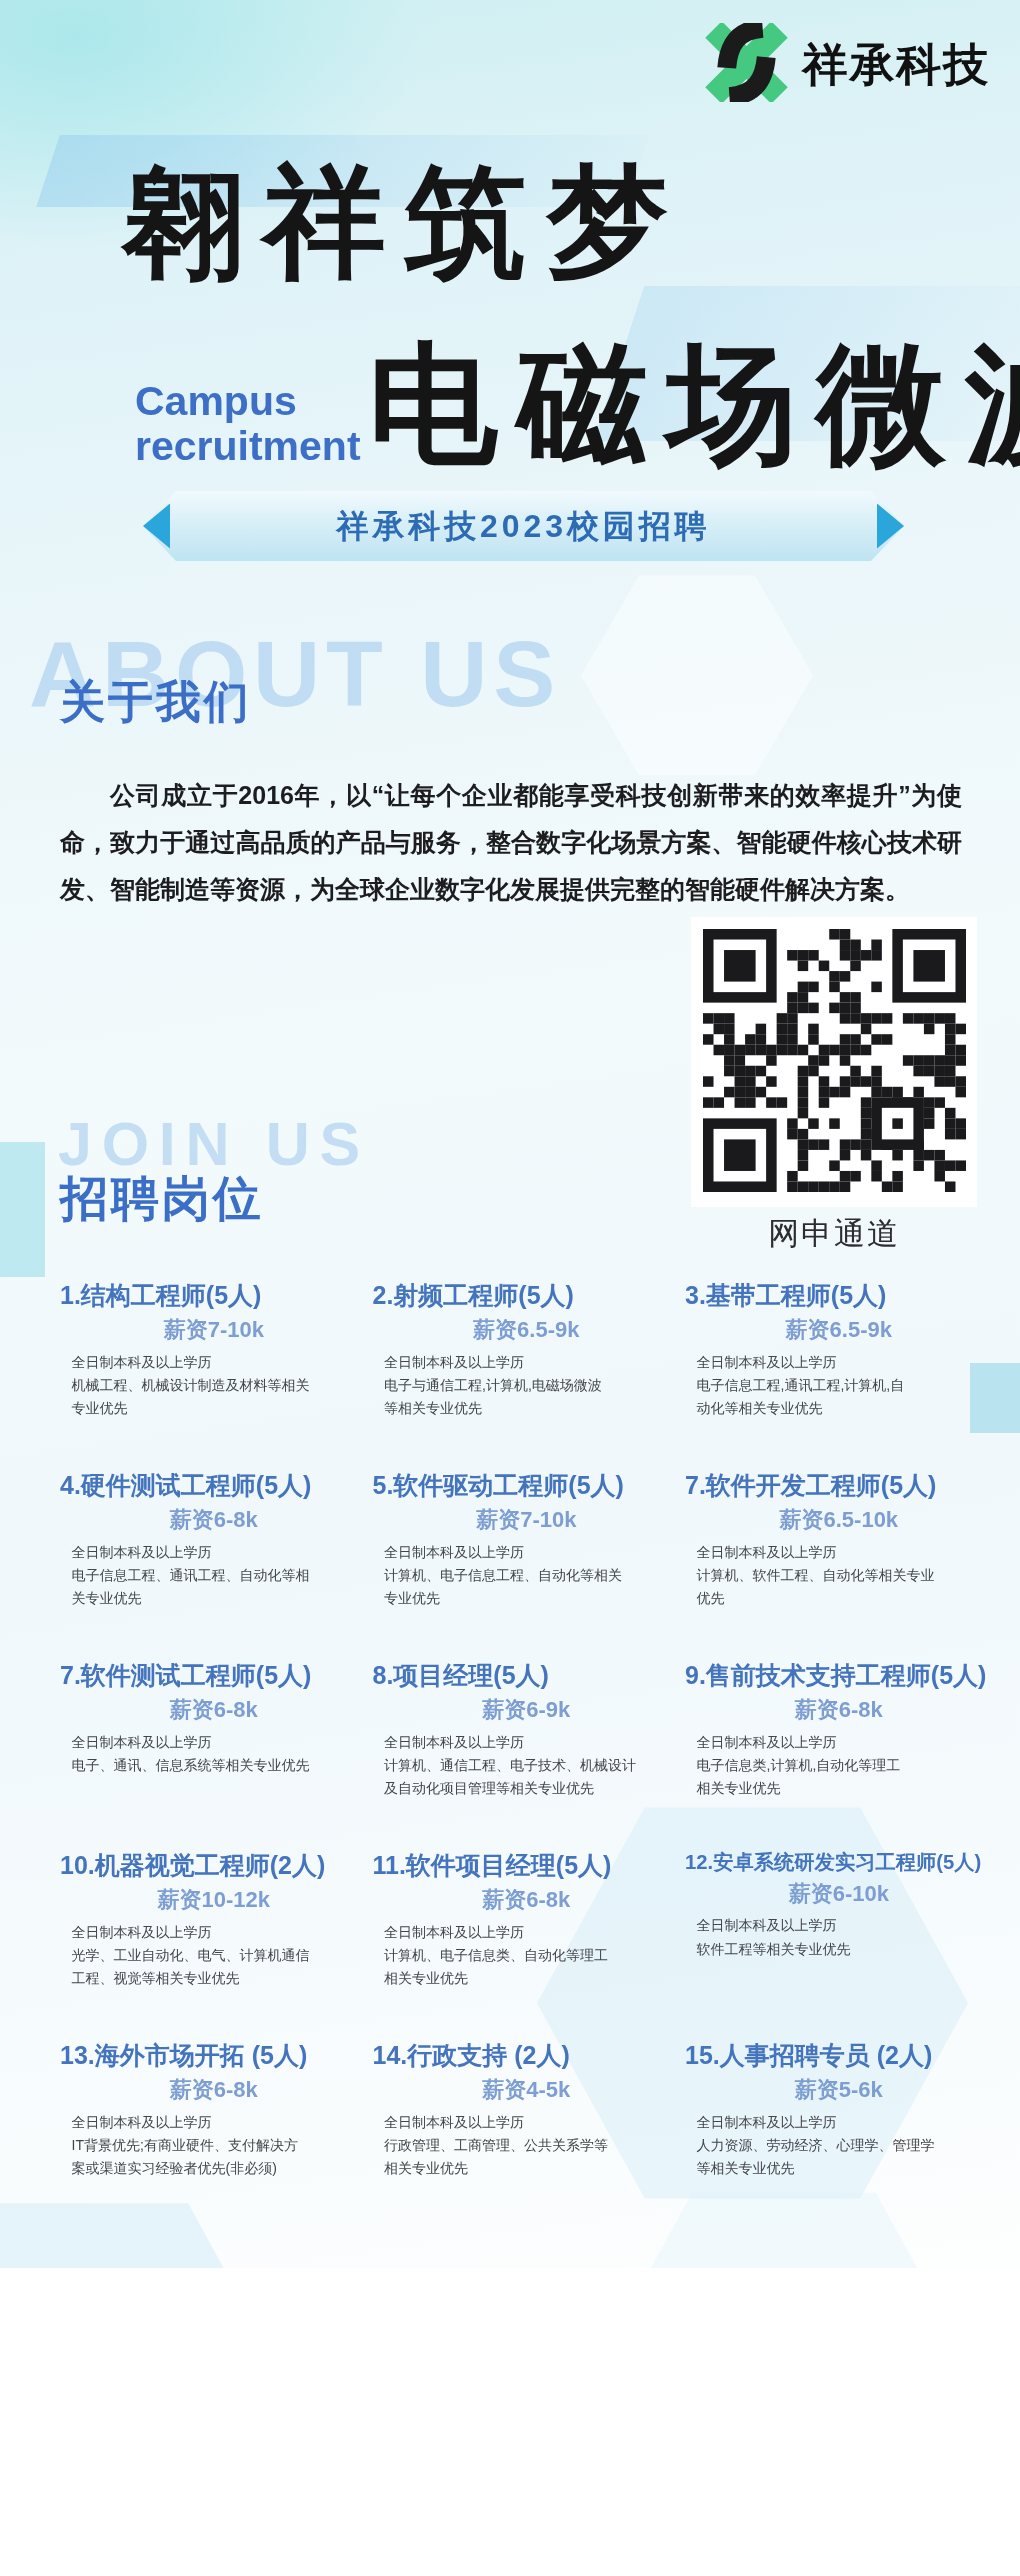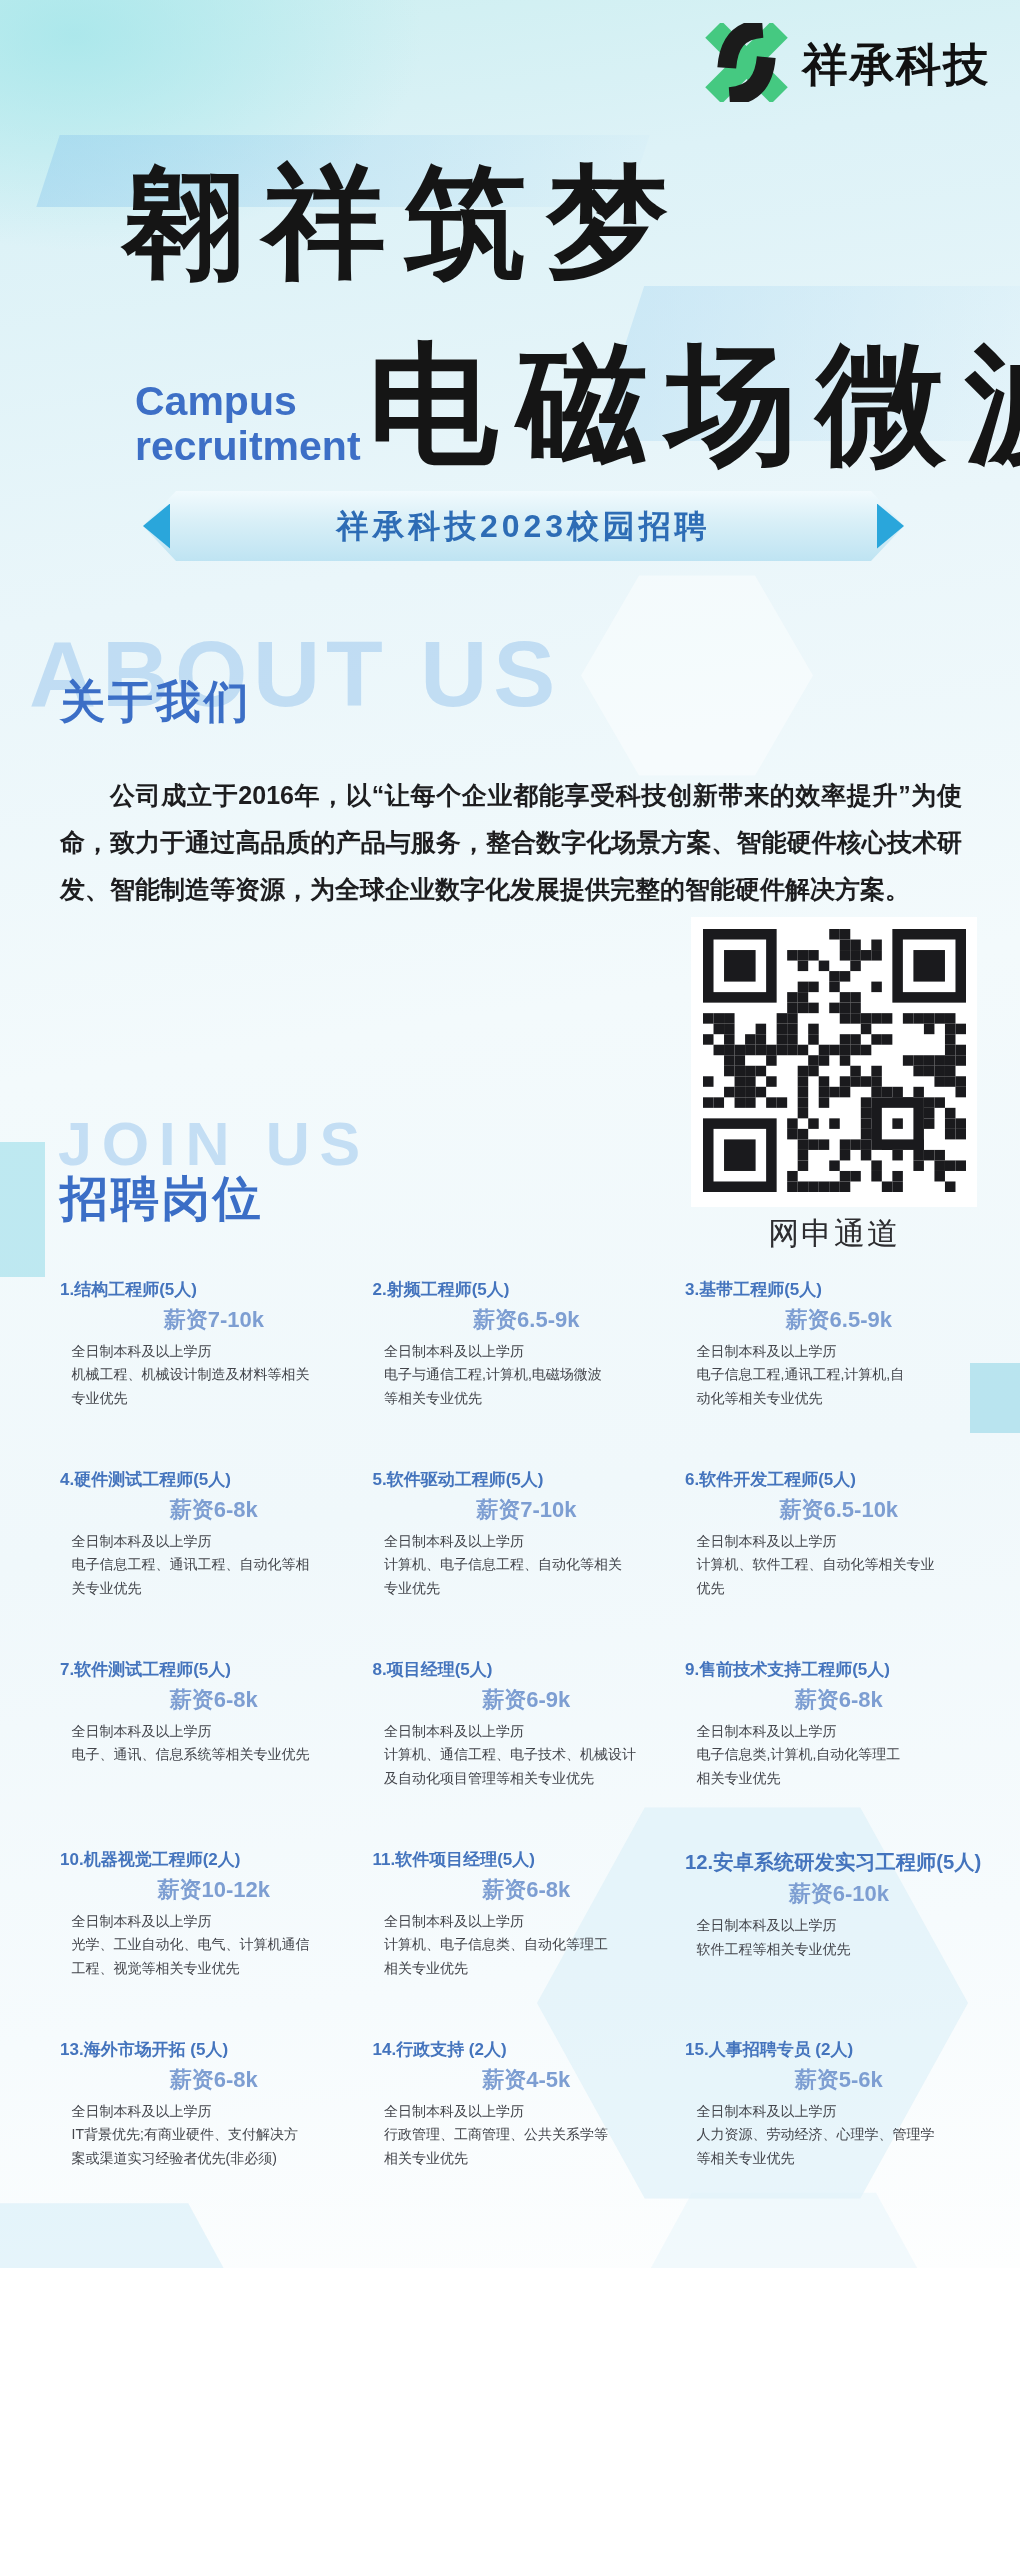--- a/index.html
+++ b/index.html
@@ -43,21 +43,21 @@
   .jobs-h{left:60px;top:1167px;font-size:48px;letter-spacing:2.9px;}
 
   .about-p{position:absolute;left:60px;top:747px;width:902px;font-size:25px;line-height:1.88;font-weight:700;color:#1d1d1f;text-align:justify;text-indent:2em;z-index:2;}
 
   .qr-block{position:absolute;left:677px;top:917px;width:314px;text-align:center;z-index:2;}
   .qr-box{display:inline-block;background:#fff;padding:11.6px;}
   .qr-label{margin-top:5.8px;font-size:31px;font-weight:500;color:#2d2d30;letter-spacing:1.9px;}
 
   .jobs-grid{position:absolute;left:60px;top:1279px;width:921px;display:grid;grid-template-columns:repeat(3,296px);column-gap:16.5px;grid-template-rows:repeat(5,190px);z-index:2;}
   .job{overflow:visible;}
-  .job-title{font-size:17px;font-weight:700;color:#4474bd;white-space:nowrap;line-height:1.3;}
+  .job-title{font-size:25px;font-weight:700;color:#4474bd;white-space:nowrap;line-height:1.3;}
   .job-salary{margin:4.8px 0 6.8px 11.6px;font-size:22px;font-weight:600;color:#7d9ed2;line-height:1.25;text-align:center;}
   .job-req{margin-left:11.6px;font-size:14px;font-weight:500;color:#43454b;line-height:1.66;white-space:pre;}
 
   .footer{position:absolute;left:0;top:2499px;width:100%;font-size:20.3px;color:#93999e;letter-spacing:9.7px;z-index:2;}
 </style>
 </head>
 <body>
 
 <div class="page">
 
@@ -371,21 +371,21 @@
 
       <div class="job">
         <div class="job-title">5.软件驱动工程师(5人)</div>
         <div class="job-salary">薪资7-10k</div>
         <div class="job-req">全日制本科及以上学历
 计算机、电子信息工程、自动化等相关
 专业优先</div>
       </div>
 
       <div class="job">
-        <div class="job-title">6.软件开发工程师(5人)</div>
+        <div class="job-title">7.软件开发工程师(5人)</div>
         <div class="job-salary">薪资6.5-10k</div>
         <div class="job-req">全日制本科及以上学历
 计算机、软件工程、自动化等相关专业
 优先</div>
       </div>
 
       <div class="job">
         <div class="job-title">7.软件测试工程师(5人)</div>
         <div class="job-salary">薪资6-8k</div>
         <div class="job-req">全日制本科及以上学历

